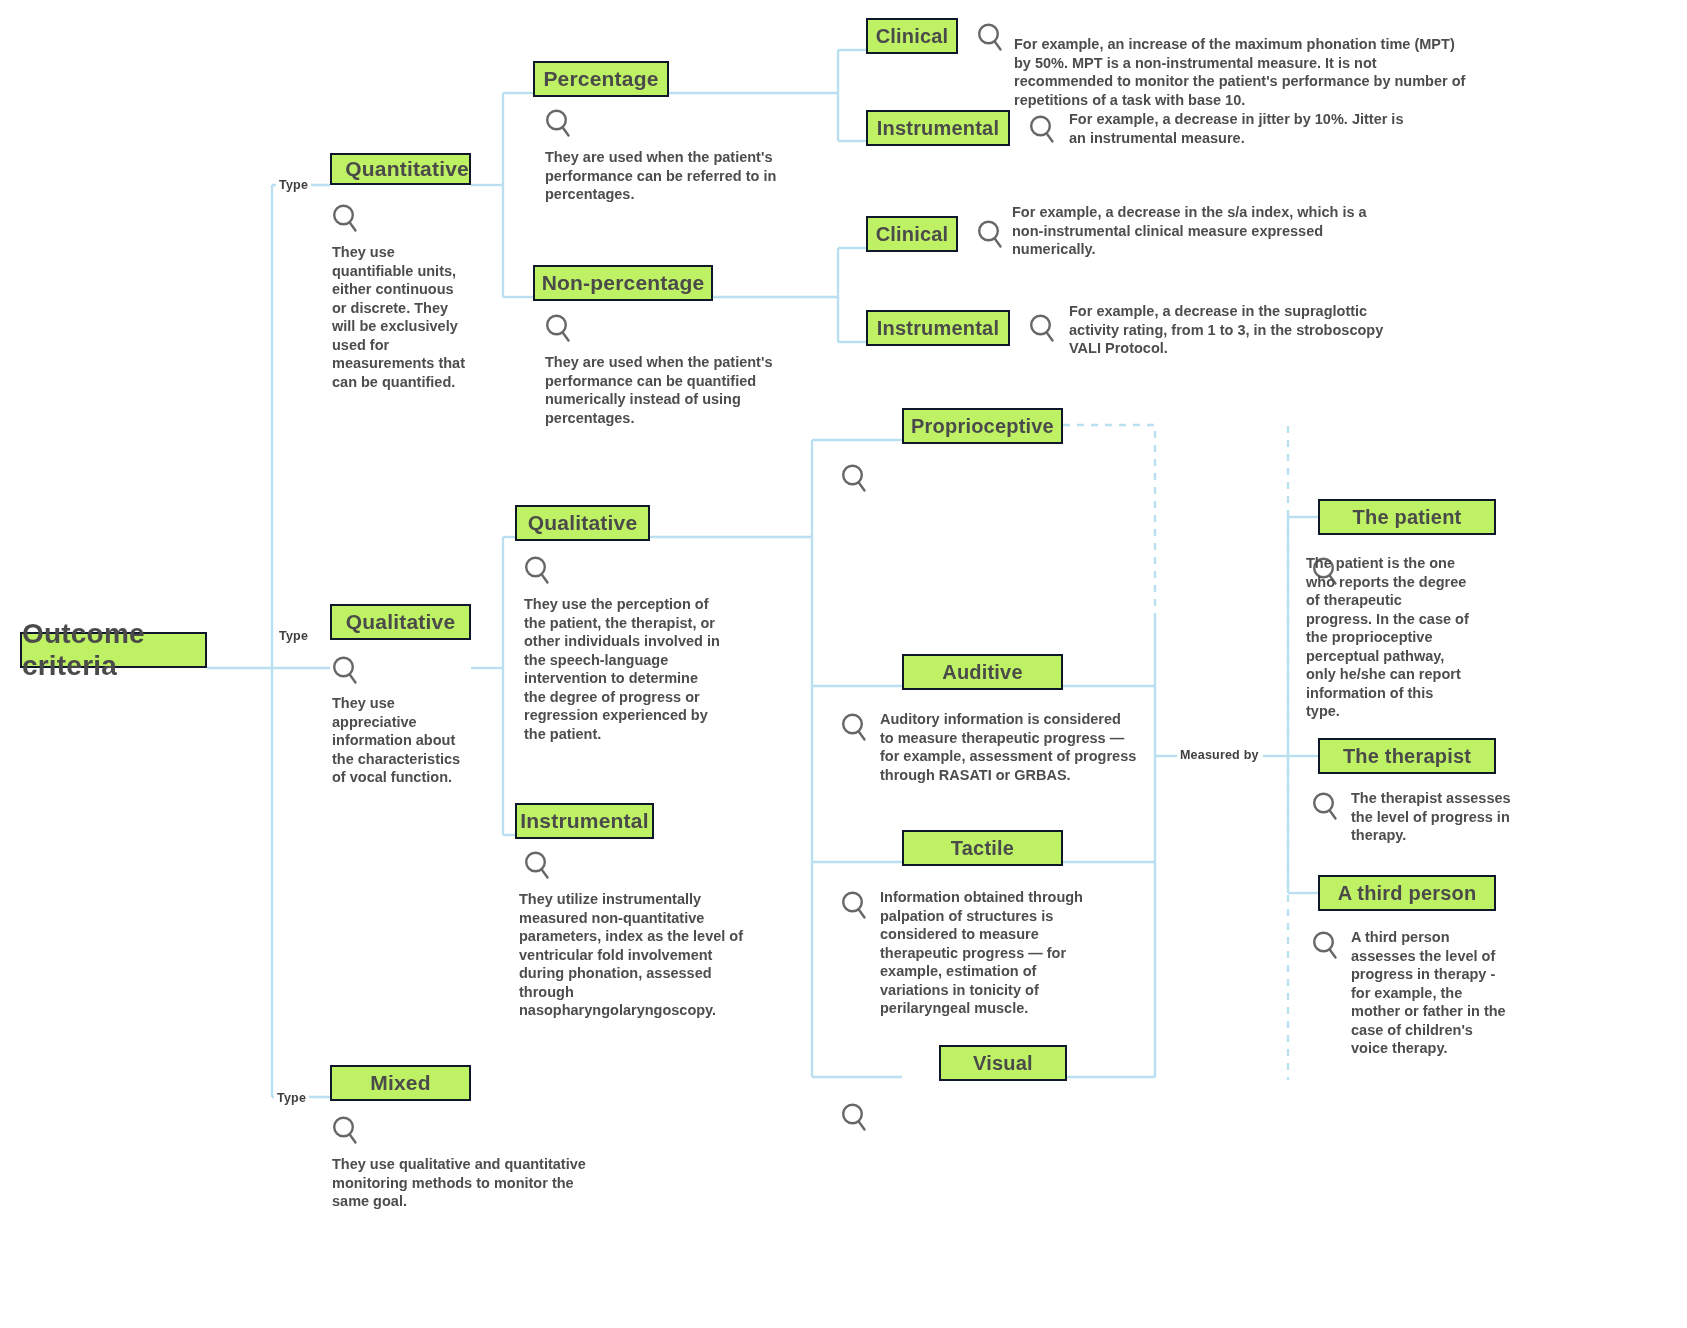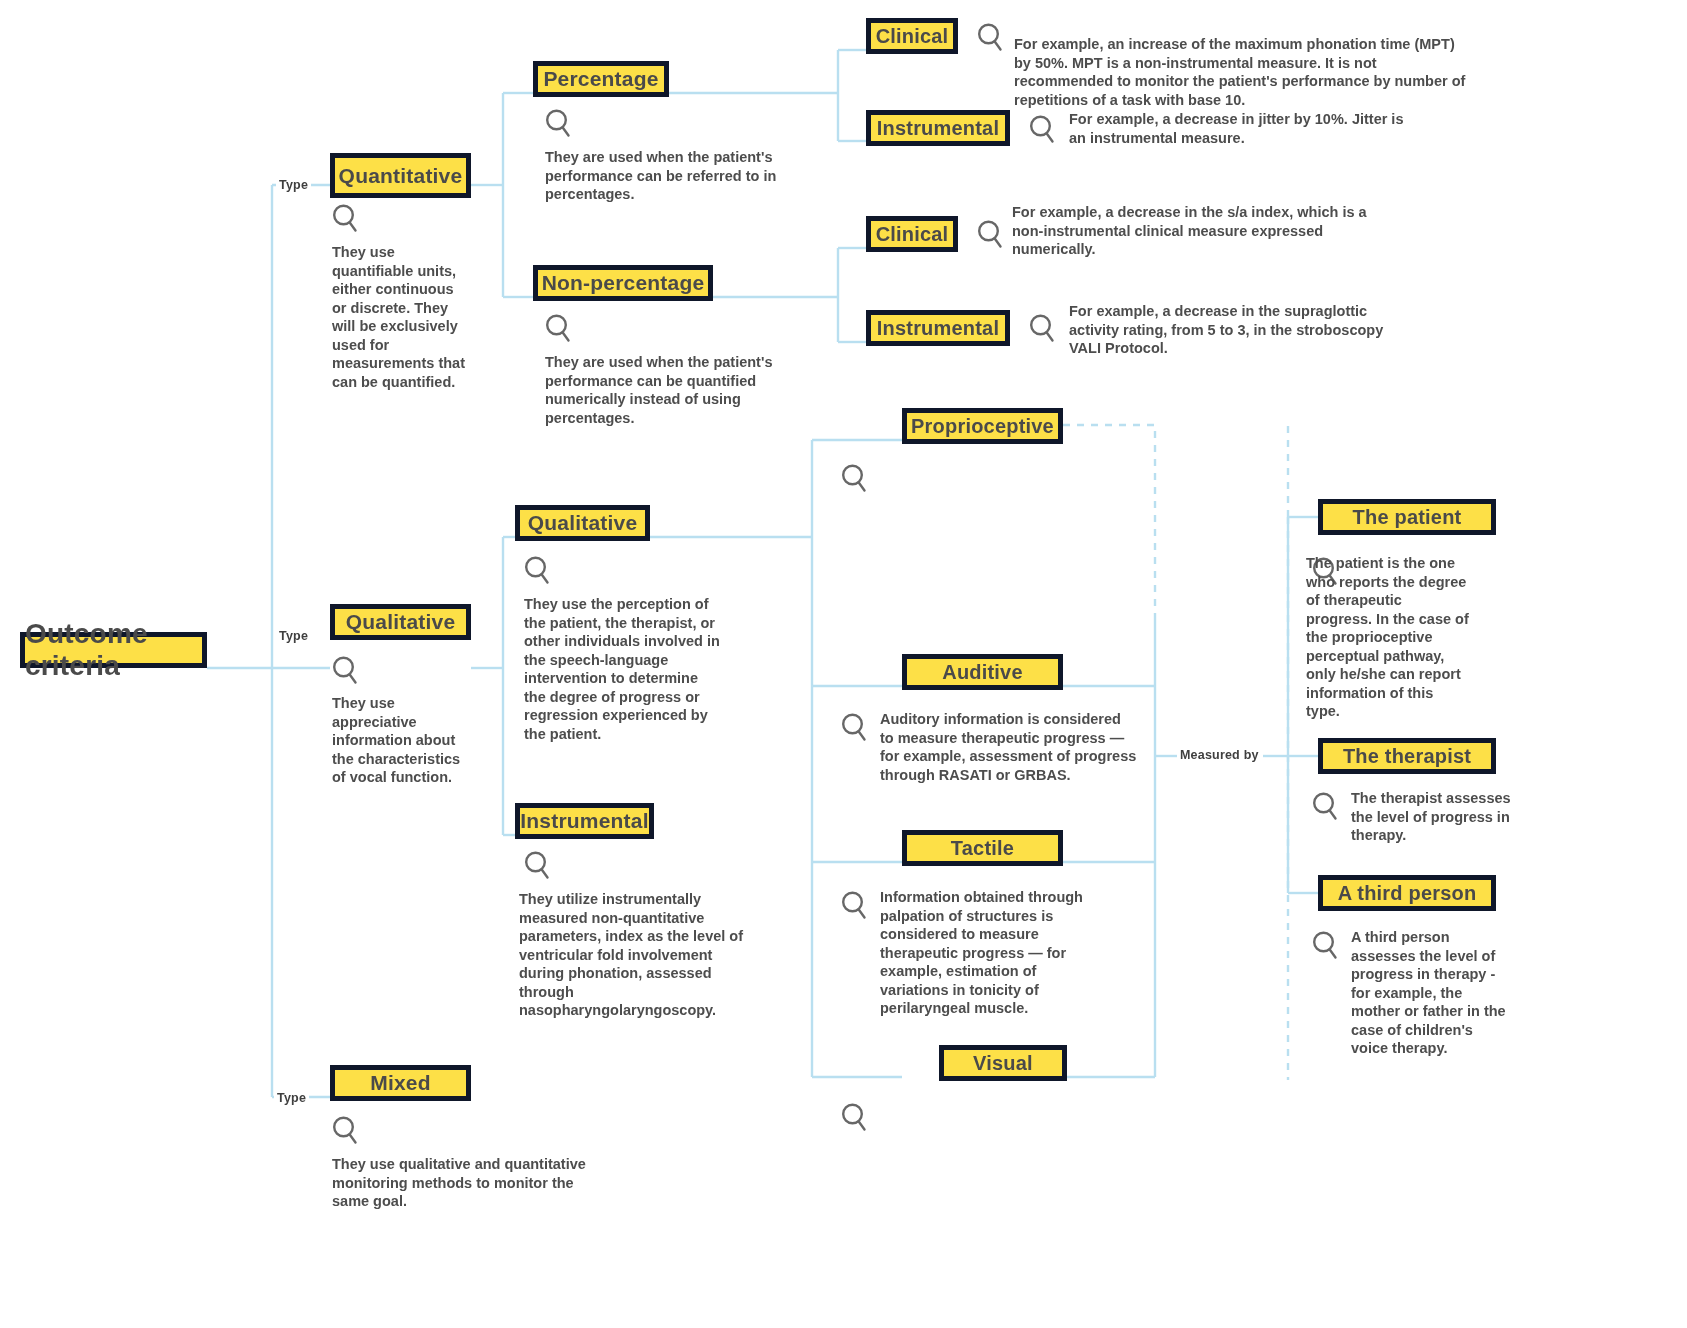--- a/index.html
+++ b/index.html
@@ -6,22 +6,22 @@
   body{
     font-family:"Liberation Sans", sans-serif;
     width:1687px;height:1328px;position:relative;overflow:hidden;
     color:#4d4d4d;
   }
   #canvas{position:absolute;left:0;top:0;width:1687px;height:1328px;}
   svg.links{position:absolute;left:0;top:0;width:1687px;height:1328px;pointer-events:none;}
 
   .node{
     position:absolute;
-    border:5px solid #0f172a;
-    background:#fde047;
+    border:2px solid #0f172a;
+    background:#bef264;
     box-sizing:border-box;
     display:flex;align-items:center;justify-content:center;
     font-weight:bold;
     color:#4a4a4a;
     letter-spacing:.2px;
     z-index:3;
   }
   .node.root{font-size:28px;margin-top:27px;}
   .node.lvl1{font-size:21px;}
   .node.lvl2{font-size:21px;}
@@ -121,21 +121,21 @@
 
   <div class="node root" style="left:20px;top:605px;width:187px;height:36px;">
     <span>Outcome criteria</span>
   </div>
 
   <div class="edgelabel" style="left:276px;top:178px;">Type</div>
   <div class="edgelabel" style="left:276px;top:629px;">Type</div>
   <div class="edgelabel" style="left:274px;top:1091px;">Type</div>
   <div class="edgelabel" style="left:1177px;top:748px;">Measured by</div>
 
-  <div class="node lvl1" style="left:330px;top:153px;width:141px;height:45px;">
+  <div class="node lvl1" style="left:330px;top:153px;width:141px;height:32px;justify-content:flex-end;">
     <span>Quantitative</span>
   </div>
   <div class="mag" style="left:331px;top:203px;">
     <svg width="28" height="30" viewBox="0 0 28 30">
         <circle cx="12.5" cy="12" r="9.3" fill="none" stroke="#676767" stroke-width="2.4"></circle>
         <line x1="18.7" y1="19.5" x2="24.5" y2="27.5" stroke="#676767" stroke-width="2.4" stroke-linecap="round"></line>
       </svg>
   </div>
   <div class="desc" style="left:332px;top:243px;width:140px;">They use quantifiable units, either continuous or discrete. They will be exclusively used for measurements that can be quantified.</div>
 
@@ -218,21 +218,21 @@
 
   <div class="node lvl3" style="left:866px;top:310px;width:144px;height:36px;">
     <span>Instrumental</span>
   </div>
   <div class="mag" style="left:1028px;top:313px;">
     <svg width="28" height="30" viewBox="0 0 28 30">
         <circle cx="12.5" cy="12" r="9.3" fill="none" stroke="#676767" stroke-width="2.4"></circle>
         <line x1="18.7" y1="19.5" x2="24.5" y2="27.5" stroke="#676767" stroke-width="2.4" stroke-linecap="round"></line>
       </svg>
   </div>
-  <div class="desc" style="left:1069px;top:302px;width:350px;">For example, a decrease in the supraglottic activity rating, from 5 to 3, in the stroboscopy VALI Protocol.</div>
+  <div class="desc" style="left:1069px;top:302px;width:350px;">For example, a decrease in the supraglottic activity rating, from 1 to 3, in the stroboscopy VALI Protocol.</div>
 
   <div class="node lvl2" style="left:515px;top:505px;width:135px;height:36px;">
     <span>Qualitative</span>
   </div>
   <div class="mag" style="left:523px;top:555px;">
     <svg width="28" height="30" viewBox="0 0 28 30">
         <circle cx="12.5" cy="12" r="9.3" fill="none" stroke="#676767" stroke-width="2.4"></circle>
         <line x1="18.7" y1="19.5" x2="24.5" y2="27.5" stroke="#676767" stroke-width="2.4" stroke-linecap="round"></line>
       </svg>
   </div>

